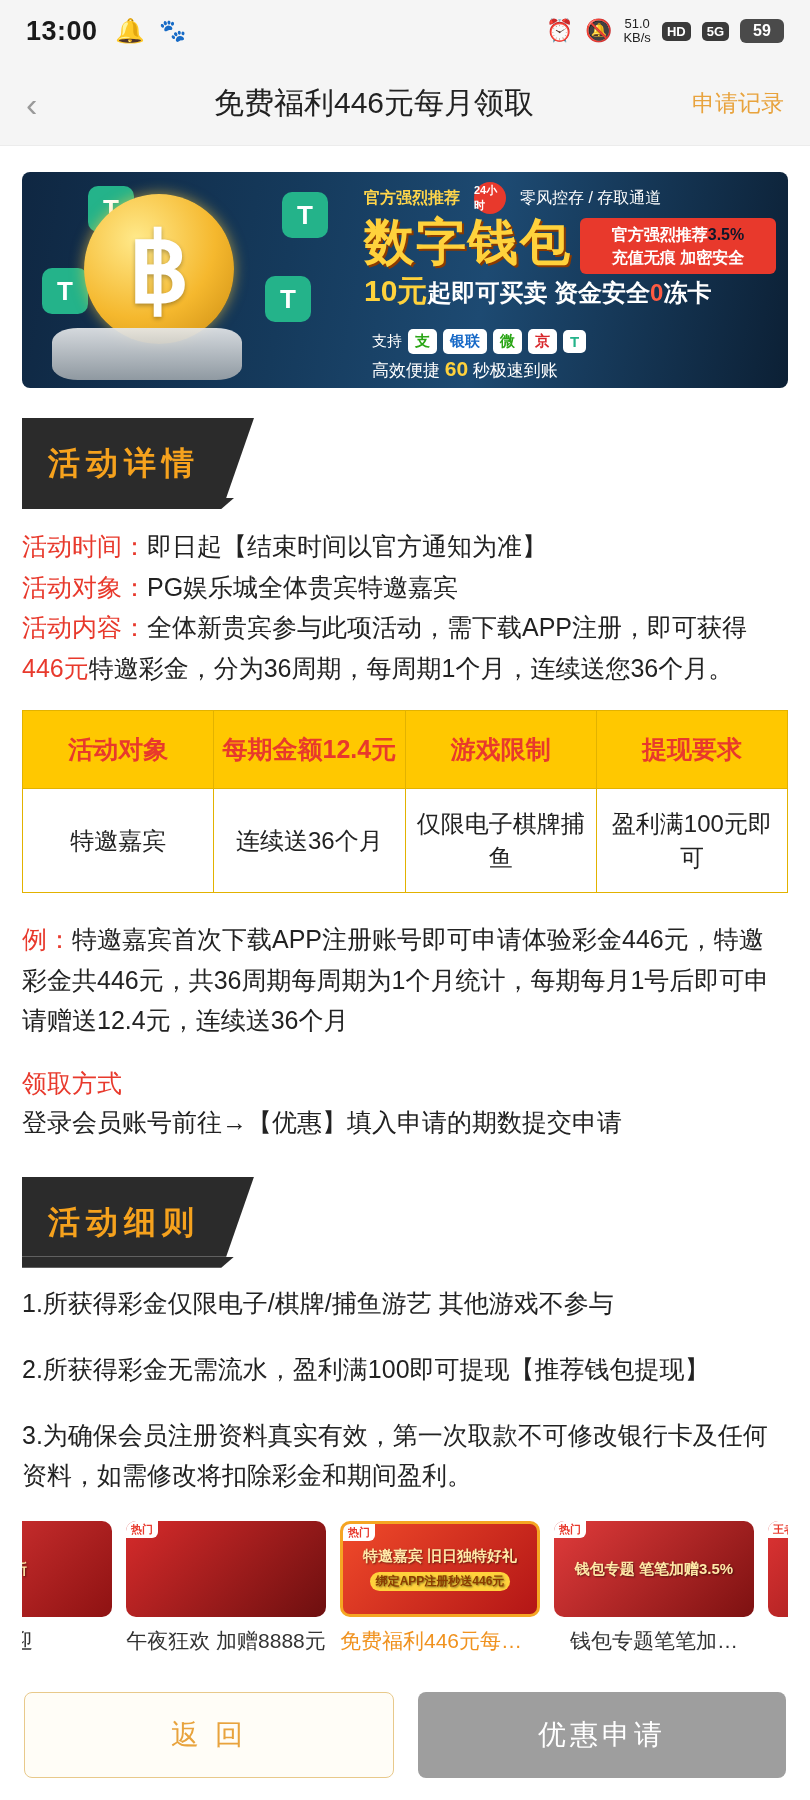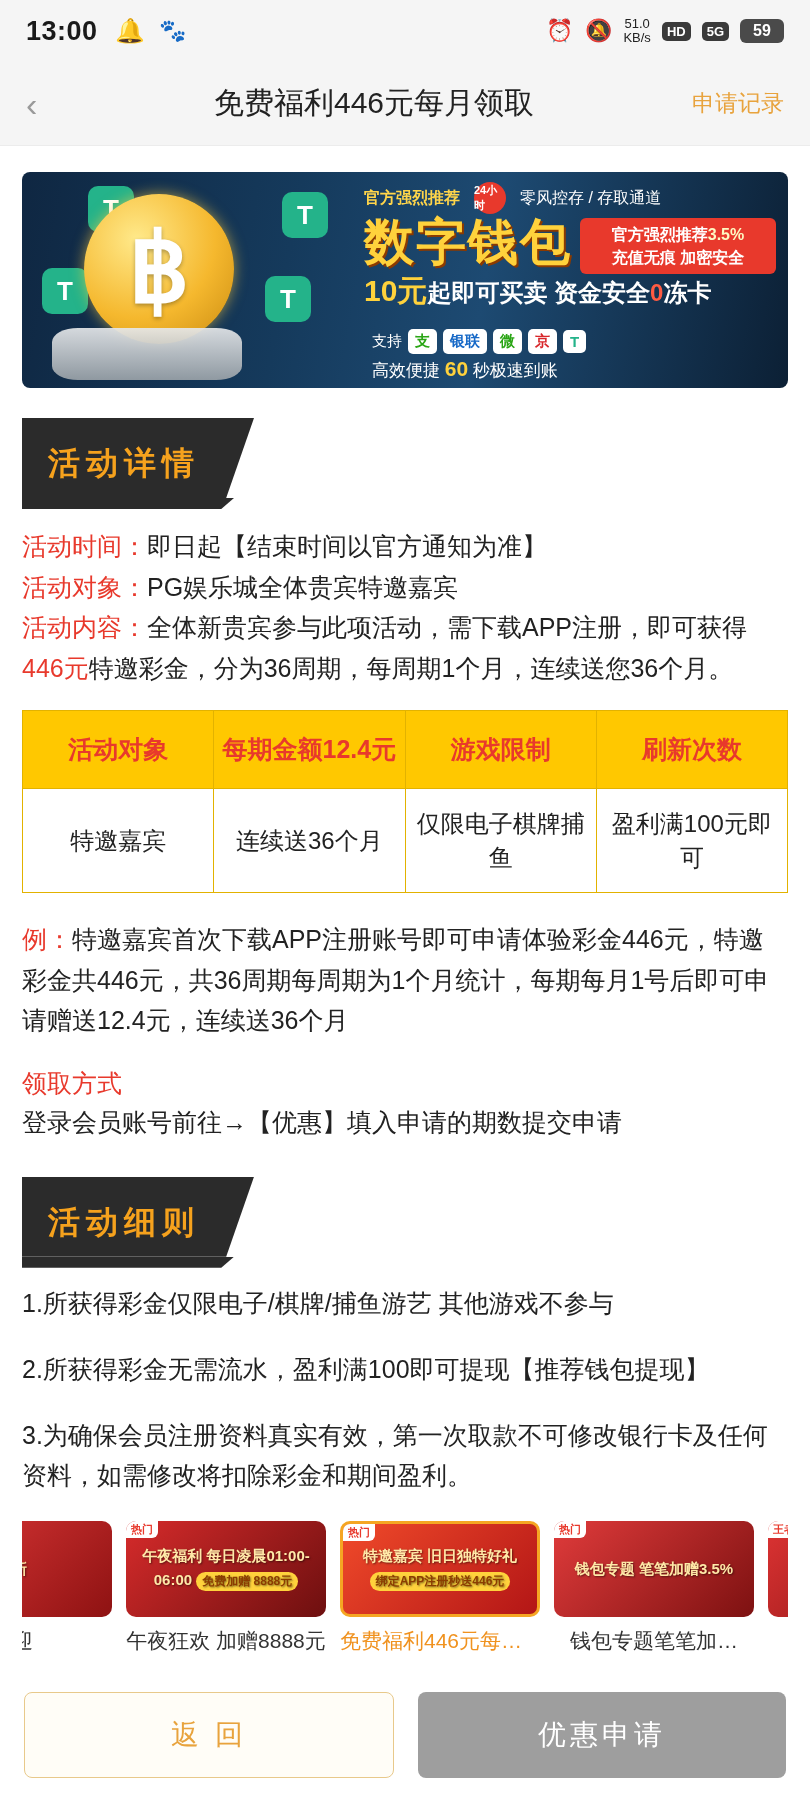--- a/index.html
+++ b/index.html
@@ -101,21 +101,21 @@
     text-shadow: 2px 2px 0 #8c3a00; margin-top: 2px; line-height: 1.05;
   }
   .br-sub { font-size: 24px; color: #fff; font-weight: bold; margin-top: 2px; }
   .br-sub .big { color: #ffd23c; font-size: 30px; }
   .br-sub .zero { color: #ff5b42; }
   .br-box {
     position: absolute; right: 12px; top: 46px; width: 196px;
     background: #e8392c; border-radius: 6px; padding: 5px 8px; color: #fff; font-size: 16px;
     line-height: 1.45; text-align: center; font-weight: bold;
   }
-  .br-box .pct { color: #fef9c3; }
+  .br-box .pct { color: #0f172a; }
   .br-pays {
     position: absolute; left: 14px; bottom: 34px; display: flex; gap: 6px; align-items: center;
   }
   .pay-chip {
     background: #fff; border-radius: 5px; padding: 3px 7px; font-size: 15px; font-weight: bold;
     color: #2aa515;
   }
   .pay-chip.blue { color: #1769c7; }
   .pay-chip.red { color: #d8262a; }
   .pay-chip.teal { color: #24b38a; }
@@ -308,21 +308,21 @@
       <span class="lbl">活动内容：</span><span>全体新贵宾参与此项活动，需下载APP注册，即可获得</span><span class="hl">446元</span><span>特邀彩金，分为36周期，每周期1个月，连续送您36个月。</span>
     </div>
   </div>
 
   <table class="act">
     <thead>
       <tr>
         <th>活动对象</th>
         <th>每期金额12.4元</th>
         <th>游戏限制</th>
-        <th>刷新次数</th>
+        <th>提现要求</th>
       </tr>
     </thead>
     <tbody>
       <tr>
         <td>特邀嘉宾</td>
         <td>连续送36个月</td>
         <td>仅限电子棋牌捕鱼</td>
         <td>盈利满100元即可</td>
       </tr>
     </tbody>
@@ -349,25 +349,20 @@
   <div class="carousel">
     <div class="promo partial-left">
       <div class="promo-img g1">
         <div class="promo-inner">迎新</div>
       </div>
       <div class="promo-label">相迎</div>
     </div>
     <div class="promo">
       <div class="promo-img g2">
         <span class="promo-tag">热门</span>
-        <div class="promo-inner">
-          <span>午夜福利
-每日凌晨01:00-06:00</span>
-          <div class="promo-pill">免费加赠 8888元</div>
-        </div>
       </div>
       <div class="promo-label">午夜狂欢 加赠8888元</div>
     </div>
     <div class="promo">
       <div class="promo-img g3">
         <span class="promo-tag">热门</span>
         <div class="promo-inner">
           <span>特邀嘉宾
 旧日独特好礼</span>
           <div class="promo-pill">绑定APP注册秒送446元</div>

